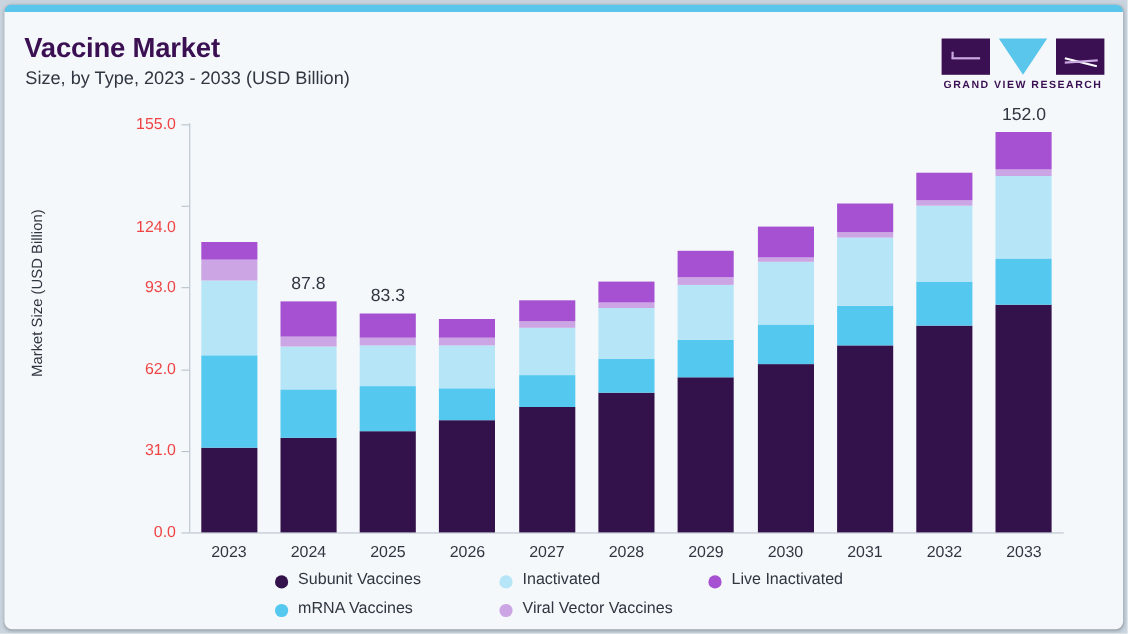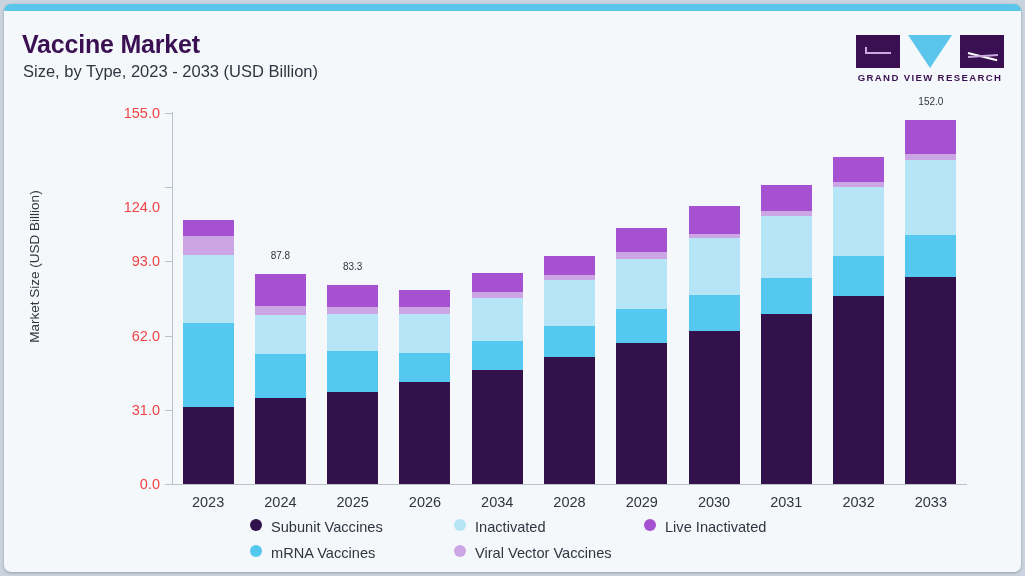--- a/index.html
+++ b/index.html
@@ -86,33 +86,33 @@
   }
   #yaxis {
     position: absolute; width: 1px; background: #b9c2cc;
   }
   #xaxis {
     position: absolute; height: 1px; background: #b9c2cc;
   }
   .bar { position: absolute; bottom: 0; }
   .seg { position: absolute; left: 0; width: 100%; }
   .bar-label {
-    position: absolute; font-size: 10px; color: #303640;
+    position: absolute; font-size: 16px; color: #303640;
     text-align: center; transform: translateX(-50%);
     white-space: nowrap;
   }
   .xtick-label {
     position: absolute; font-size: 14.5px; color: #303640;
     text-align: center; transform: translateX(-50%);
     white-space: nowrap;
   }
   
   #legend { position: absolute; left: 246px; top: 508px; width: 560px; height: 56px; }
   .legend-item {
-    position: absolute; display: flex; align-items: flex-start;
+    position: absolute; display: flex; align-items: flex-end;
     font-size: 14.6px; color: #303640; white-space: nowrap;
   }
   .legend-dot {
     width: 12px; height: 12px; border-radius: 50%;
     margin-right: 9px; flex: none;
   }
 </style>
 </head>
 <body>
 
@@ -234,21 +234,21 @@
           <div class="seg" style="background: rgb(203, 165, 228); height: 6.22323px; bottom: 324.086px;"></div>
           <div class="seg" style="background: rgb(166, 80, 210); height: 33.5097px; bottom: 330.31px;"></div>
         </div>
         <div class="bar-label" style="left: 926.864px; top: -2.81935px;">152.0</div>
       </div>
     <div id="xticks">
         <div class="xtick-label" style="left: 204.136px; top: 395px;">2023</div>
         <div class="xtick-label" style="left: 276.409px; top: 395px;">2024</div>
         <div class="xtick-label" style="left: 348.682px; top: 395px;">2025</div>
         <div class="xtick-label" style="left: 420.955px; top: 395px;">2026</div>
-        <div class="xtick-label" style="left: 493.227px; top: 395px;">2034</div>
+        <div class="xtick-label" style="left: 493.227px; top: 395px;">2027</div>
         <div class="xtick-label" style="left: 565.5px; top: 395px;">2028</div>
         <div class="xtick-label" style="left: 637.773px; top: 395px;">2029</div>
         <div class="xtick-label" style="left: 710.045px; top: 395px; text-align: center;">2030</div>
         <div class="xtick-label" style="left: 782.318px; top: 395px;">2031</div>
         <div class="xtick-label" style="left: 854.591px; top: 395px;">2032</div>
         <div class="xtick-label" style="left: 926.864px; top: 395px;">2033</div>
       </div>
   </div>
 
   <div id="legend">

